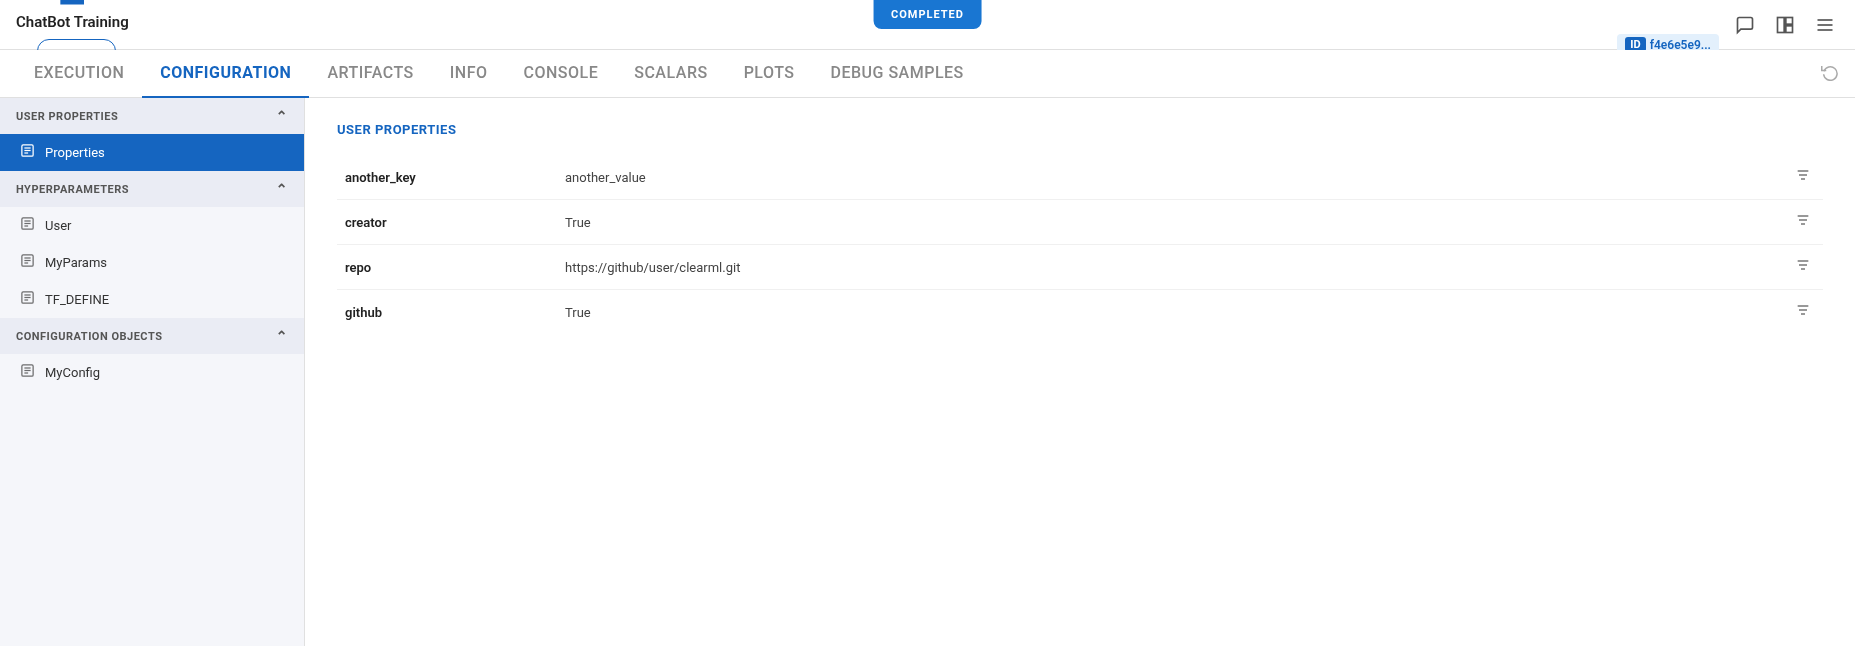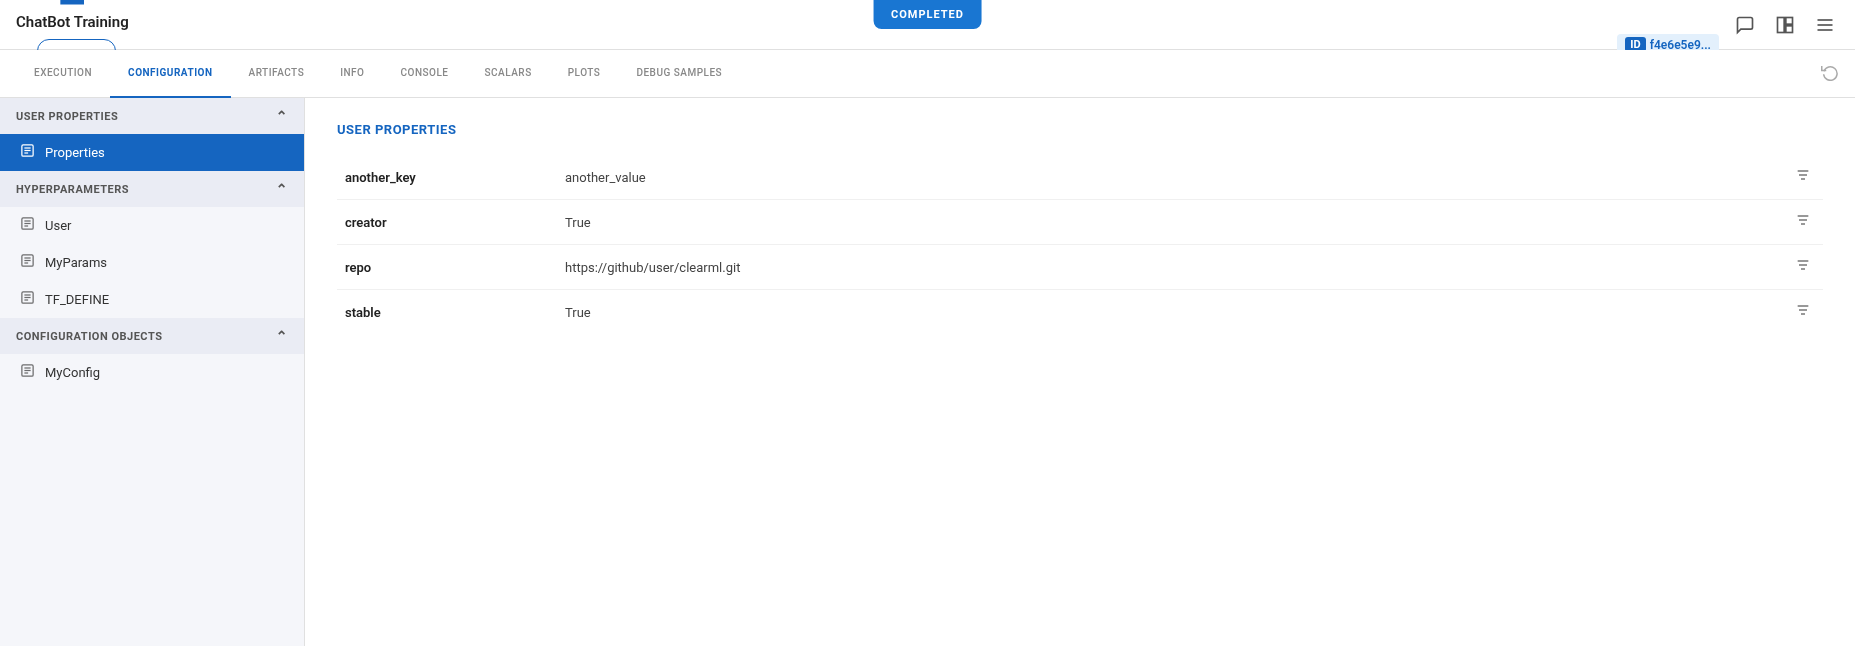--- a/index.html
+++ b/index.html
@@ -106,21 +106,21 @@
       padding: 0 16px;
       background: #fff;
       height: 48px;
       position: relative;
     }
     .nav-tab {
       padding: 0 18px;
       height: 48px;
       display: flex;
       align-items: center;
-      font-size: 10px;
+      font-size: 16px;
       font-weight: 500;
       color: #888;
       cursor: pointer;
       letter-spacing: 0.5px;
       border-bottom: 2px solid transparent;
       text-transform: uppercase;
     }
     .nav-tab.active {
       color: #1565c0;
       border-bottom: 2px solid #1565c0;
@@ -402,21 +402,21 @@
       <td>https://github/user/clearml.git</td>
       <td class="filter-icon">
         <svg width="16" height="16" viewBox="0 0 24 24" fill="none" stroke="#666" stroke-width="2">
           <line x1="4" y1="6" x2="20" y2="6"></line>
           <line x1="6" y1="12" x2="18" y2="12"></line>
           <line x1="9" y1="18" x2="15" y2="18"></line>
         </svg>
       </td>
     </tr>
           <tr>
-      <td>stable</td>
+      <td>github</td>
       <td>True</td>
       <td class="filter-icon">
         <svg width="16" height="16" viewBox="0 0 24 24" fill="none" stroke="#666" stroke-width="2">
           <line x1="4" y1="6" x2="20" y2="6"></line>
           <line x1="6" y1="12" x2="18" y2="12"></line>
           <line x1="9" y1="18" x2="15" y2="18"></line>
         </svg>
       </td>
     </tr>
         </tbody>

